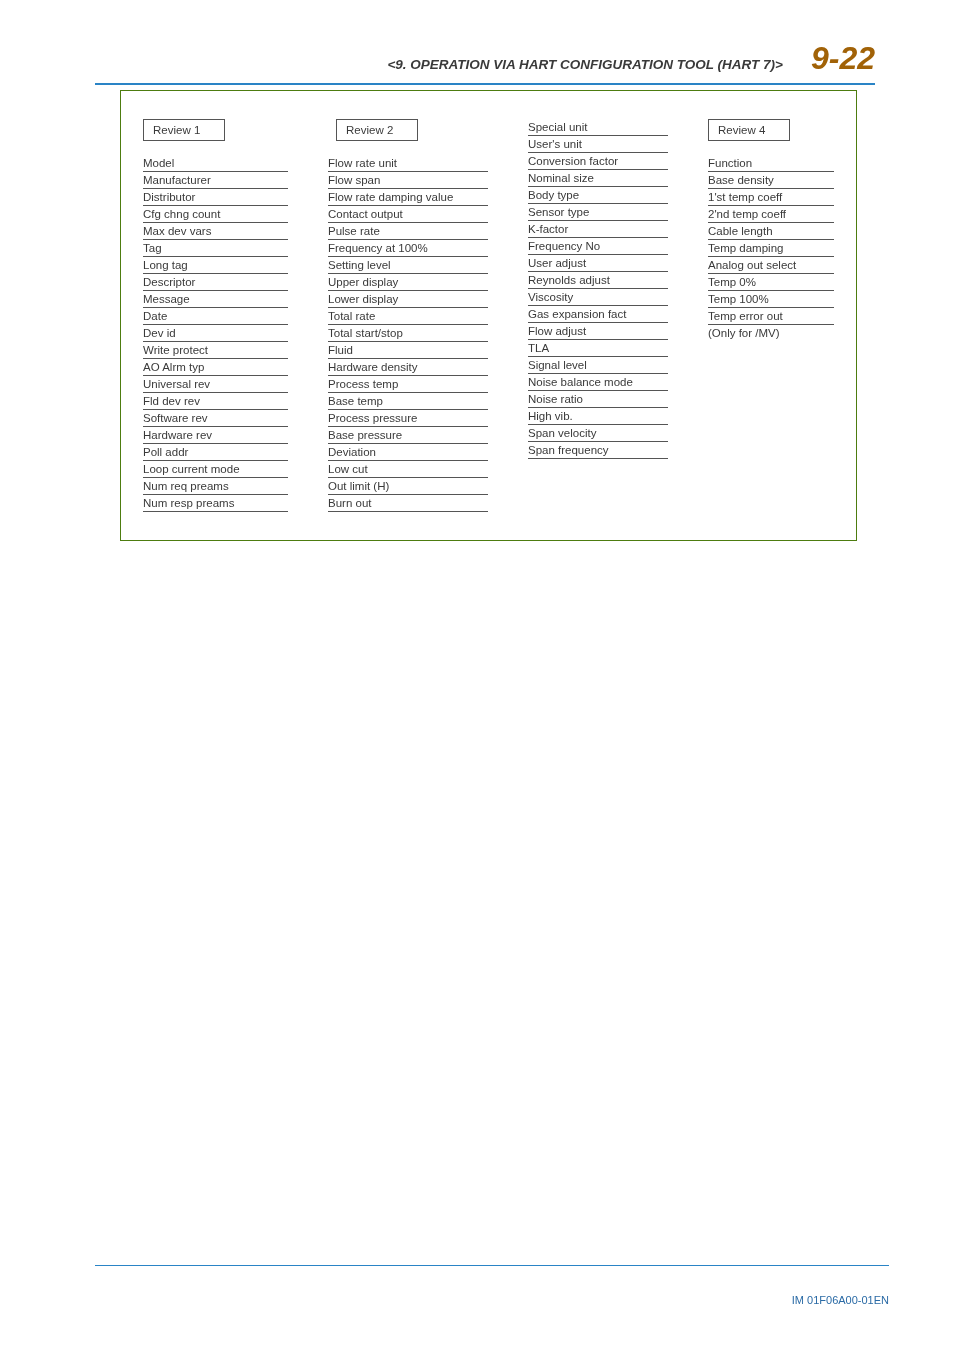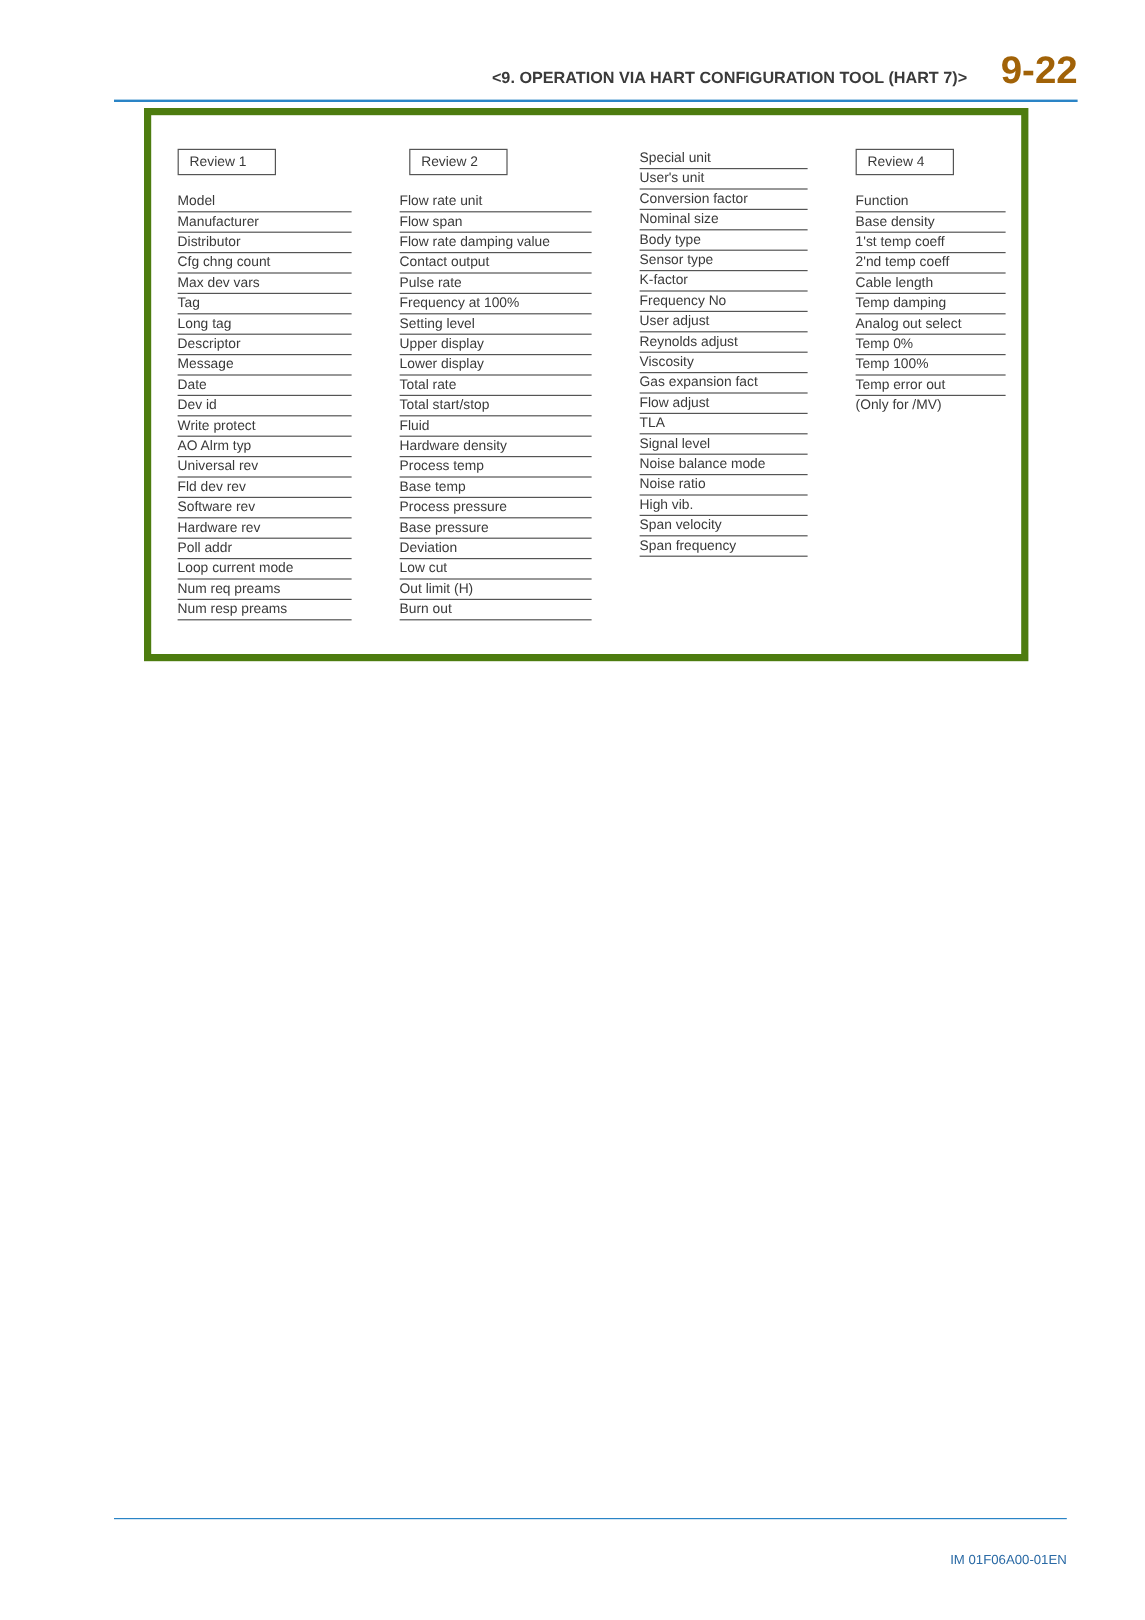--- a/index.html
+++ b/index.html
@@ -13,22 +13,23 @@
     position: relative;
   }
   .page {
     width: 954px;
     height: 1350px;
     position: relative;
   }
   .header-area {
     position: absolute;
     left: 95px;
-    right: 56px;
+    right: 79px;
     top: 40px;
+    font-style: italic;
   }
   .header-line {
     display:flex;
     align-items: baseline;
     justify-content: flex-end;
     gap: 28px;
     border-bottom: 2px solid #2a84c6;
     padding-bottom: 6px;
   }
   .chapter-title {
@@ -39,21 +40,21 @@
   .page-num {
     font-size: 32px;
     font-weight: bold;
     color: #a16207;
   }
   .content {
     position: absolute;
     left: 120px;
     top: 90px;
     width: 737px;
-    border: 6px solid #4d7c0f;
+    border: 1px solid #4d7c0f;
     padding: 28px 22px 28px 22px;
     box-sizing: border-box;
   }
   .columns {
     display: flex;
     gap: 40px;
     align-items: flex-start;
   }
   .col {
     display: flex;

